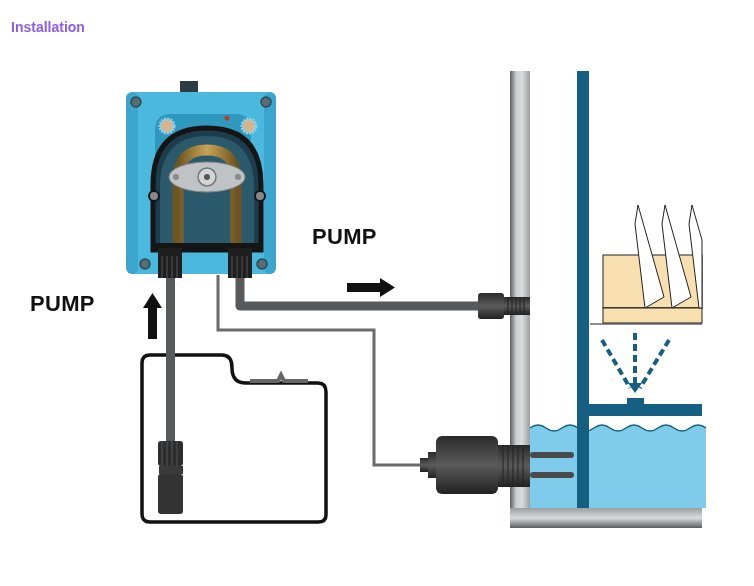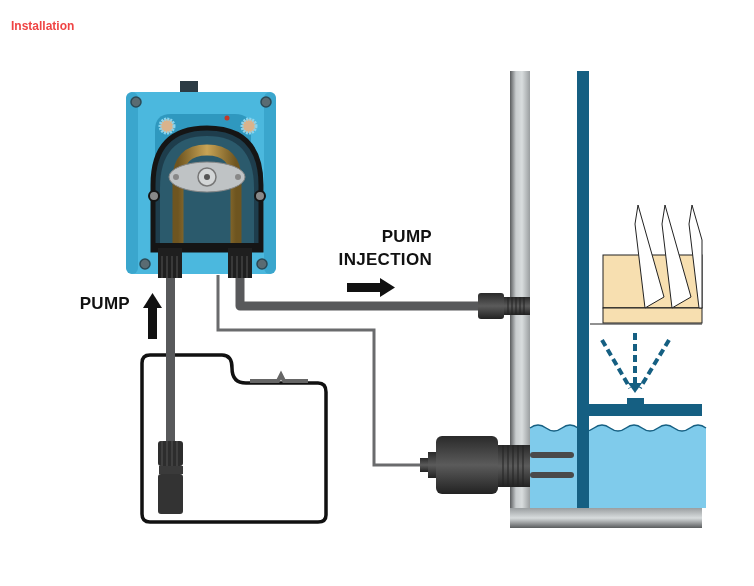--- a/index.html
+++ b/index.html
@@ -1,18 +1,18 @@
 <!DOCTYPE html>
 <html><head>
 <meta charset="utf-8">
 <style>
   html, body { margin: 0; padding: 0; background: #ffffff; }
   body { width: 754px; height: 586px; position: relative; overflow: hidden; font-family: "Liberation Sans", sans-serif; }
-  .title { position: absolute; left: 11px; top: 19px; font-size: 12px; font-weight: bold; color: #ef4444; }
-  .label { position: absolute; font-weight: bold; font-size: 17px; color: #111; text-align: right; line-height: 23px; letter-spacing: 0.3px; }
+  .title { position: absolute; left: 11px; top: 19px; font-size: 14px; font-weight: bold; color: #8b5cf6; }
+  .label { position: absolute; font-weight: bold; font-size: 22px; color: #111; text-align: left; line-height: 23px; letter-spacing: 0.3px; }
   #lbl-injection { left: 312px; top: 225px; width: 120px; }
   #lbl-suction { left: 30px; top: 292px; width: 100px; }
   svg.diagram { position: absolute; left: 0; top: 0; }
 </style>
 </head>
 <body>
 
 <div class="title">Installation</div>
 
 <svg class="diagram" width="754" height="586" viewBox="0 0 754 586">
@@ -179,17 +179,16 @@
       <line x1="232" y1="256" x2="232" y2="278"></line>
         <line x1="237" y1="256" x2="237" y2="278"></line>
         <line x1="242" y1="256" x2="242" y2="278"></line>
         <line x1="247" y1="256" x2="247" y2="278"></line>
     </g>
   </g>
 </svg>
 
 <div class="label" id="lbl-injection">
   <div>PUMP</div>
-  <div>INJECTION</div>
 </div>
 <div class="label" id="lbl-suction">
   <div>PUMP</div>
 </div>
 
 </body></html>

